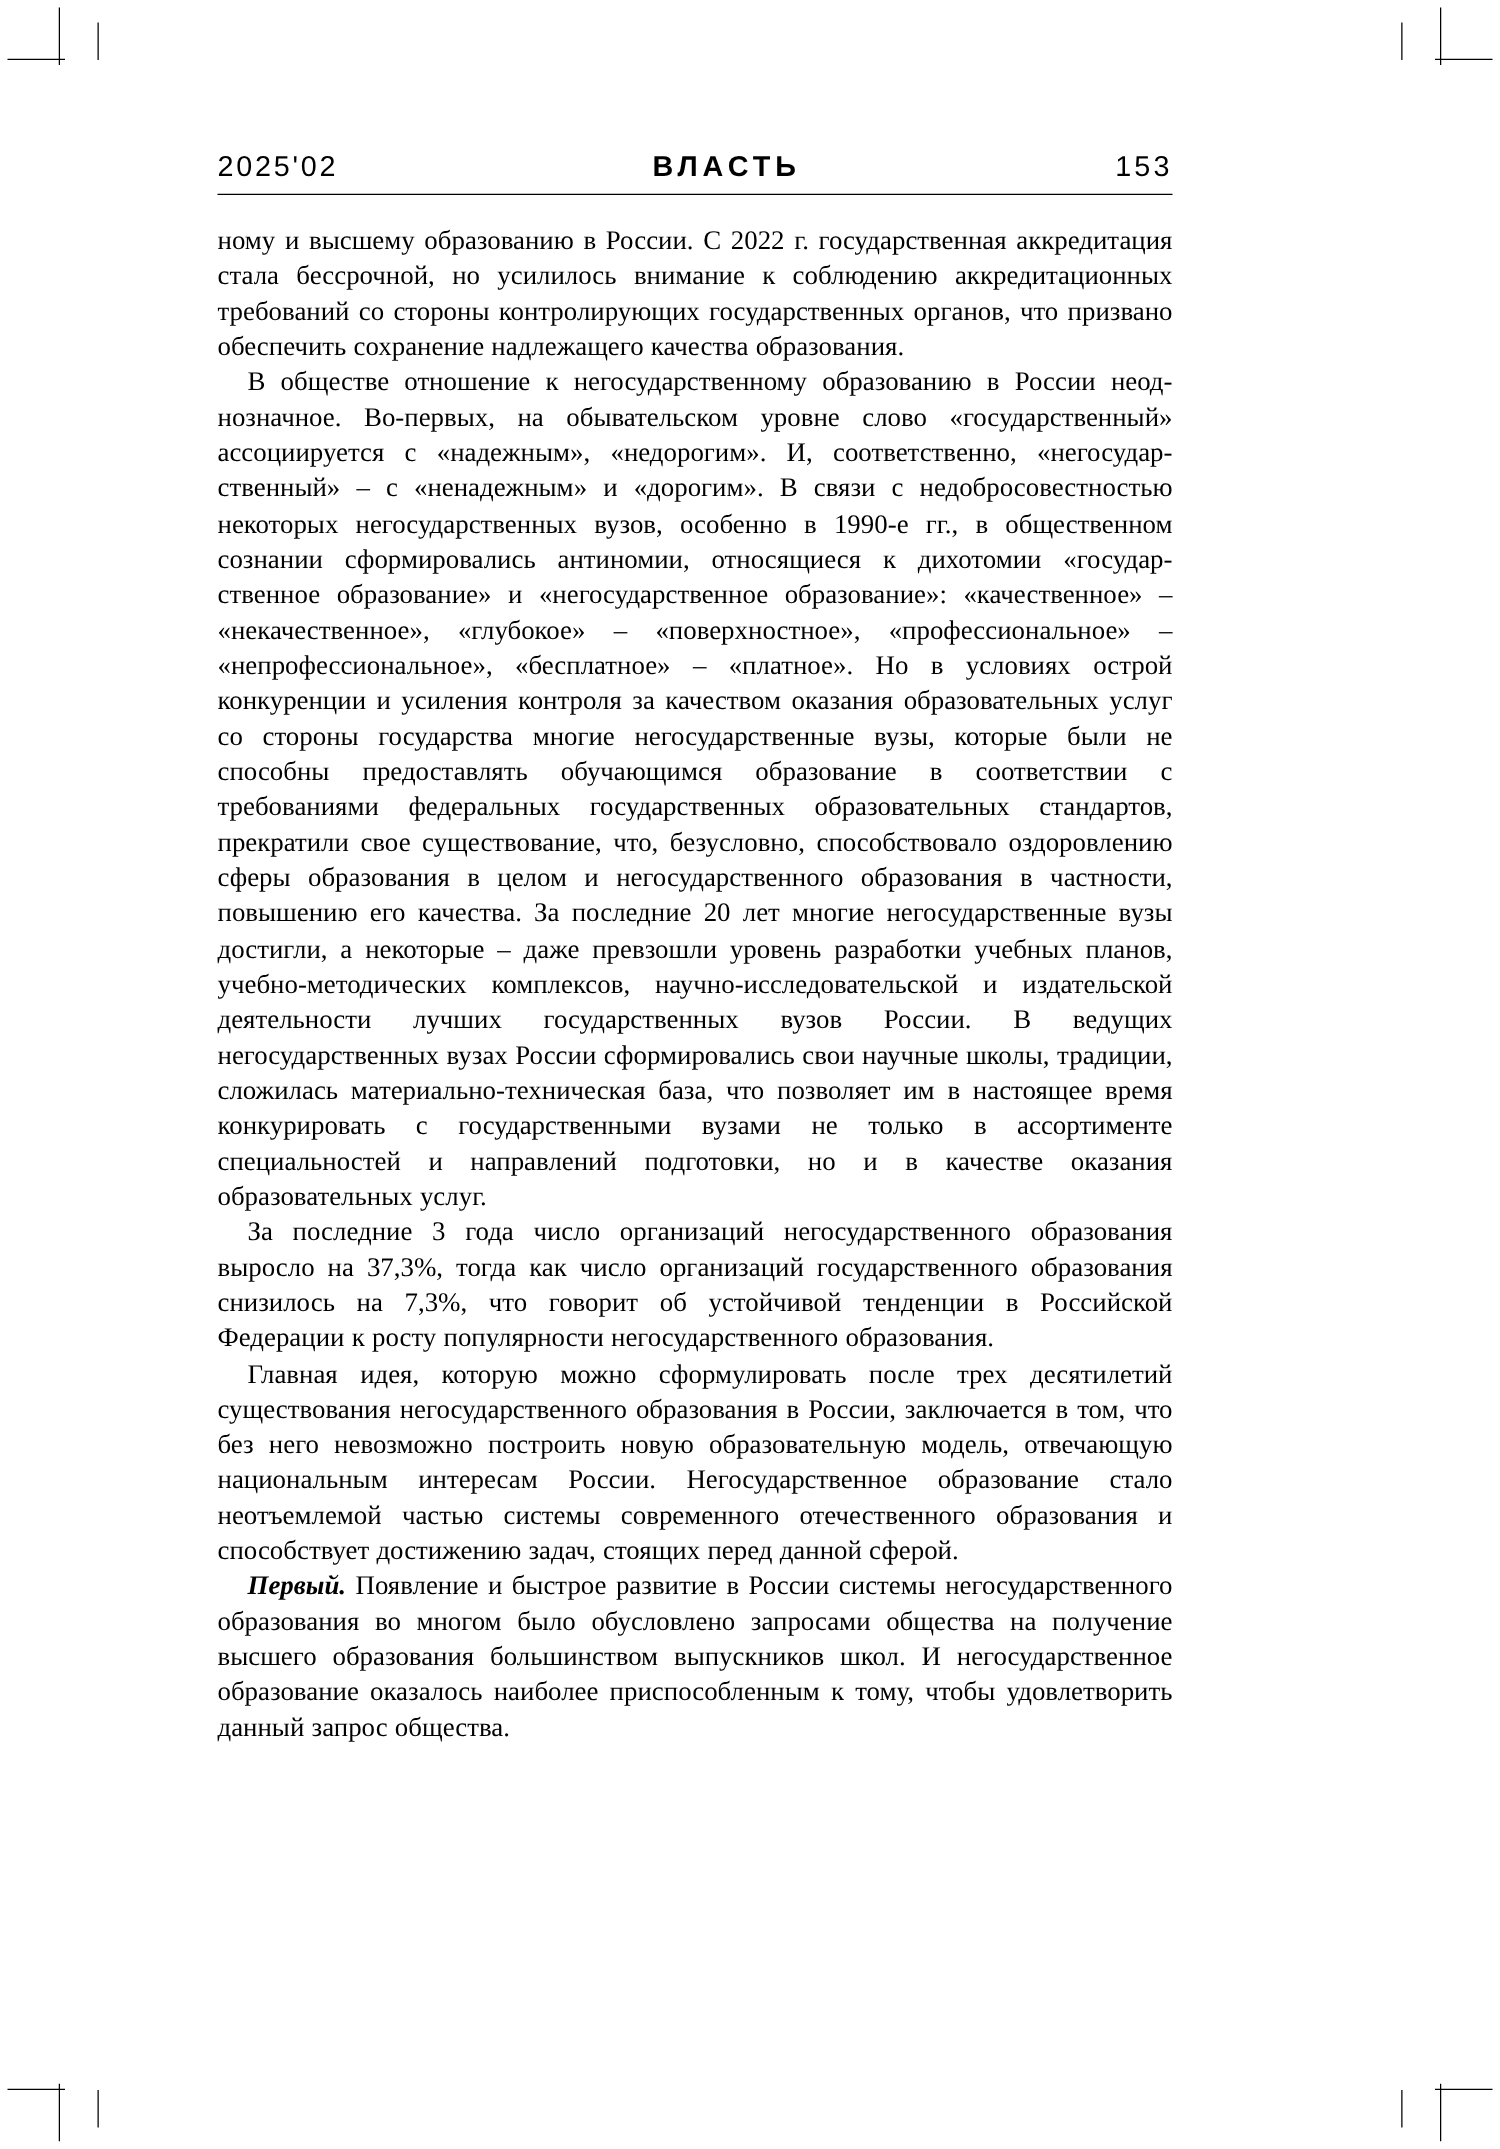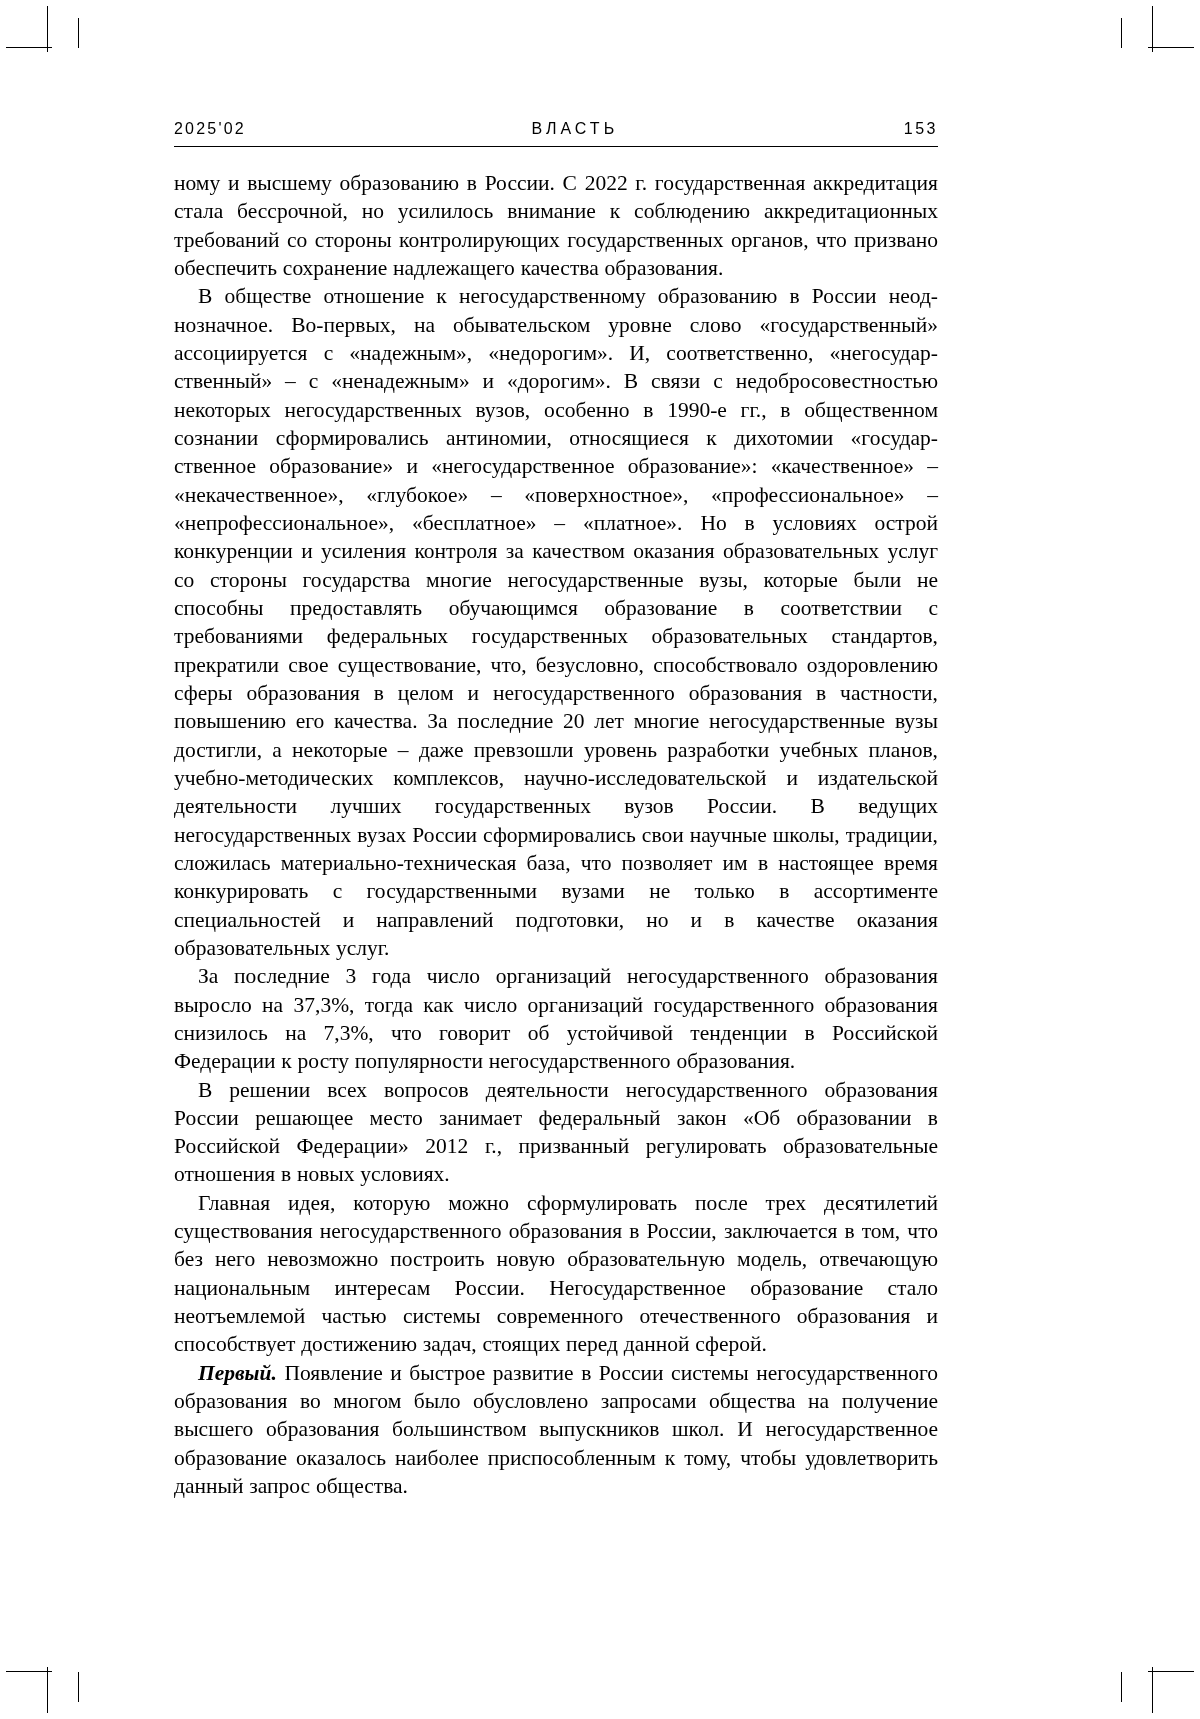--- a/index.html
+++ b/index.html
@@ -49,32 +49,33 @@
     left: 174px;
     top: 120px;
     width: 764px;
   }
 
   .running-head {
     display: flex;
     align-items: baseline;
     justify-content: space-between;
     font-family: "Liberation Sans", sans-serif;
-    font-size: 16px;
+    font-size: 23px;
     letter-spacing: 2.2px;
     padding-bottom: 8px;
     border-bottom: 1.6px solid #000;
     margin-bottom: 22px;
     gap: 29px;
   }
   .running-head .issue  { white-space: nowrap; }
   .running-head .journal{
     flex: 1;
     text-align: center;
     letter-spacing: 4px;
+    font-weight: bold;
   }
   .running-head .folio  { white-space: nowrap; letter-spacing: 2.5px; }
 
   .body-text p {
     margin: 0;
     font-size: 21.5px;
     line-height: 1.318;
     text-align: justify;
     text-indent: 24px;
     hyphens: manual;
@@ -108,18 +109,17 @@
   <div class="running-head">
     <span class="issue">2025'02</span>
     <span class="journal">ВЛАСТЬ</span>
     <span class="folio">153</span>
   </div>
 
   <div class="body-text">
     <p class="cont">ному и высшему образованию в России. С 2022 г. государственная аккре­дитация стала бессрочной, но усилилось внимание к соблюдению аккре­дитационных требований со стороны контролирующих государственных органов, что призвано обеспечить сохранение надлежащего качества обра­зования.</p>
     <p>В обществе отношение к негосударственному образованию в России неод­нозначное. Во-первых, на обывательском уровне слово «государственный» ассоциируется с «надежным», «недорогим». И, соответственно, «негосудар­ственный» – с «ненадежным» и «дорогим». В связи с недобросовестностью некоторых негосударственных вузов, особенно в 1990-е гг., в общественном сознании сформировались антиномии, относящиеся к дихотомии «государ­ственное образование» и «негосударственное образование»: «качественное» – «некачественное», «глубокое» – «поверхностное», «профессиональное» – «непрофессиональное», «бесплатное» – «платное». Но в условиях острой конкуренции и усиления контроля за качеством оказания образователь­ных услуг со стороны государства многие негосударственные вузы, которые были не способны предоставлять обучающимся образование в соответствии с требованиями федеральных государственных образовательных стандар­тов, прекратили свое существование, что, безусловно, способствовало оздо­ровлению сферы образования в целом и негосударственного образования в частности, повышению его качества. За последние 20 лет многие негосудар­ственные вузы достигли, а некоторые – даже превзошли уровень разработки учебных планов, учебно-методических комплексов, научно-исследователь­ской и издательской деятельности лучших государственных вузов России. В ведущих негосударственных вузах России сформировались свои научные школы, традиции, сложилась материально-техническая база, что позволяет им в настоящее время конкурировать с государственными вузами не только в ассортименте специальностей и направлений подготовки, но и в качестве оказания образовательных услуг.</p>
     <p>За последние 3 года число организаций негосударственного образования выросло на 37,3%, тогда как число организаций государственного образова­ния снизилось на 7,3%, что говорит об устойчивой тенденции в Российской Федерации к росту популярности негосударственного образования.</p>
-    <p>В решении всех вопросов деятельности негосударственного образования России решающее место занимает федеральный закон «Об образовании в Российской Федерации» 2012 г., призванный регулировать образовательные отношения в новых условиях.</p>
     <p>Главная идея, которую можно сформулировать после трех десятилетий существования негосударственного образования в России, заключается в том, что без него невозможно построить новую образовательную модель, отвеча­ющую национальным интересам России. Негосударственное образование стало неотъемлемой частью системы современного отечественного образова­ния и способствует достижению задач, стоящих перед данной сферой.</p>
     <p><span class="lead">Первый.</span><span> Появление и быстрое развитие в России системы негосударствен­ного образования во многом было обусловлено запросами общества на полу­чение высшего образования большинством выпускников школ. И негосудар­ственное образование оказалось наиболее приспособленным к тому, чтобы удовлетворить данный запрос общества.</span></p>
   </div>
 
 </div>
 
 </body></html>

